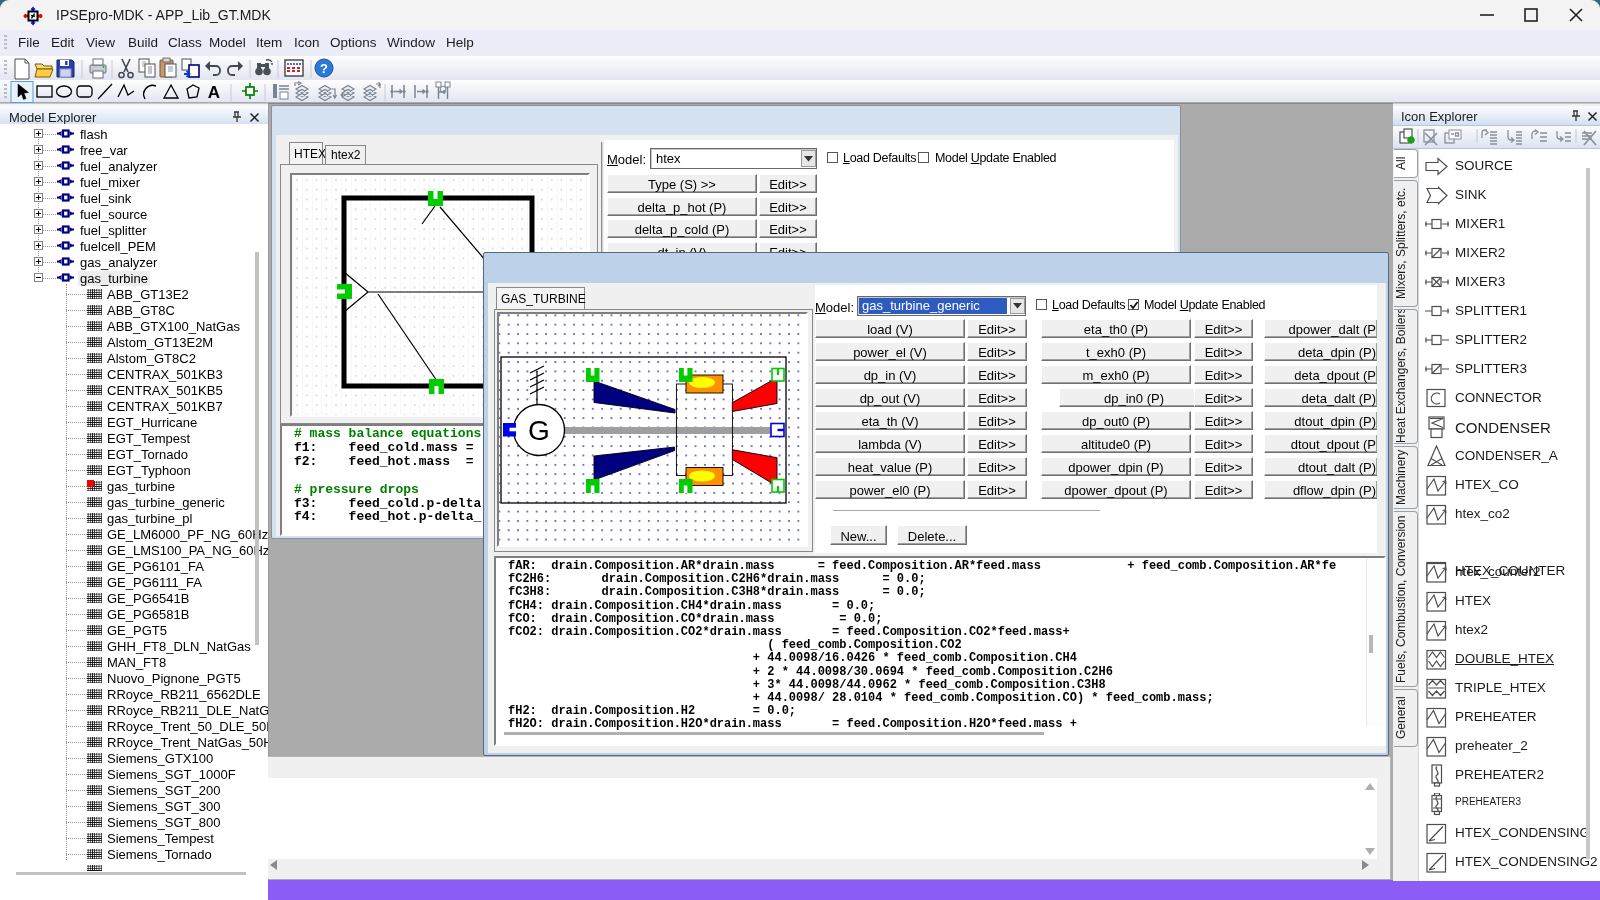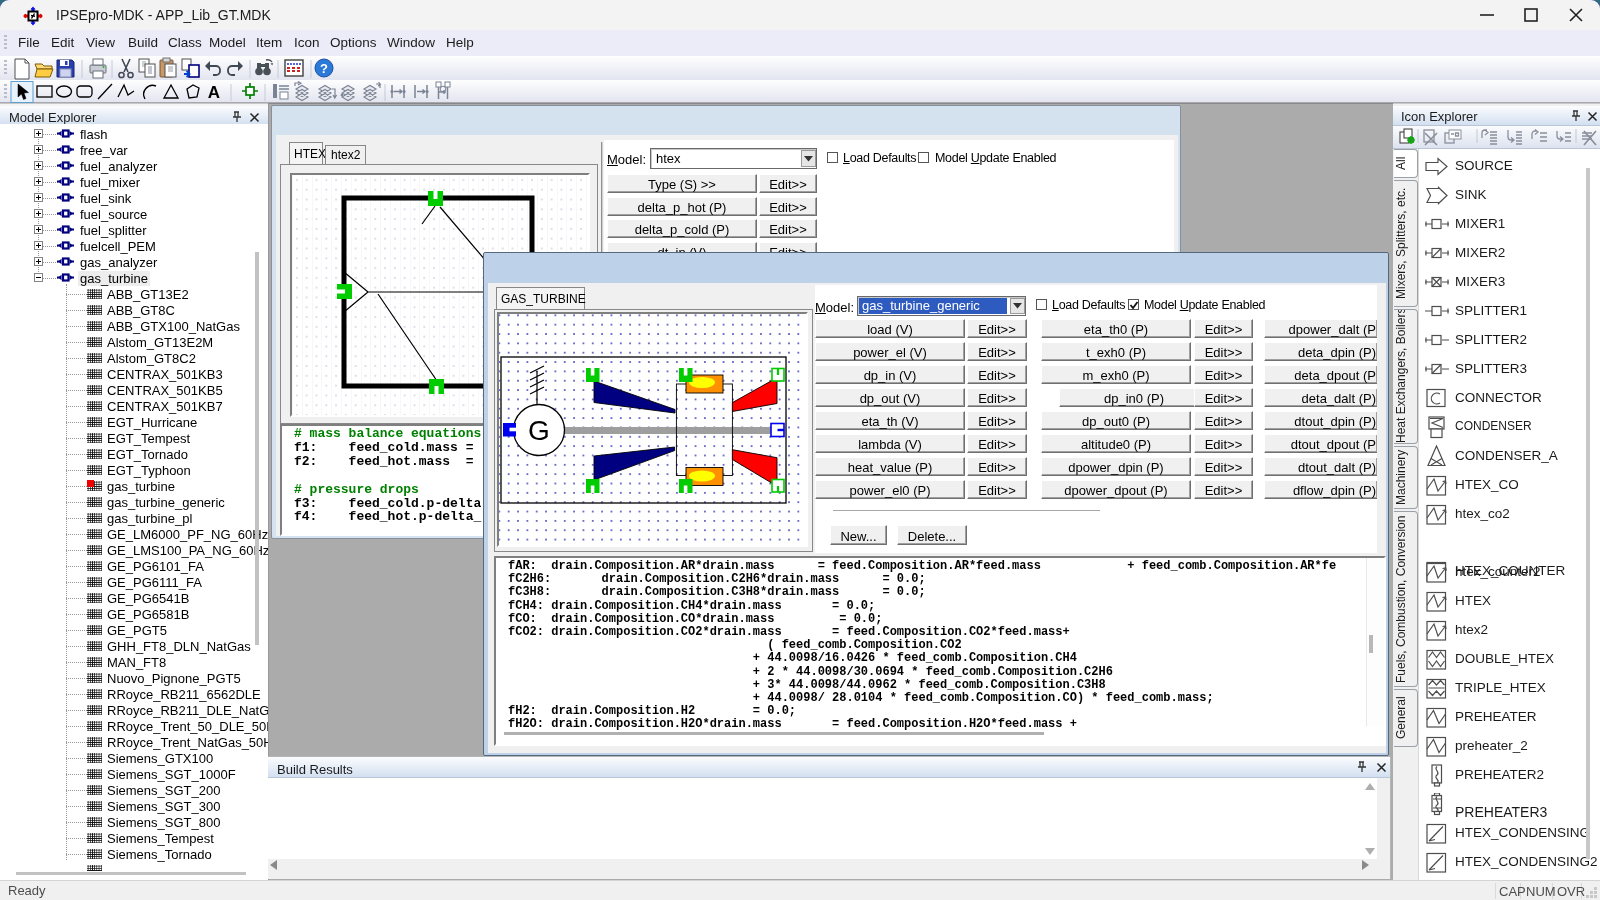--- a/index.html
+++ b/index.html
@@ -408,29 +408,20 @@
 fH2:  drain.Composition.H2        = 0.0;
 fH2O: drain.Composition.H2O*drain.mass       = feed.Composition.H2O*feed.mass +</div>
 <div class="abs" style="left:870px;top:0;width:18px;height:168px;background:#fdfdfd;border-left:1px solid #e8e8e8;"></div>
 <div class="abs" style="left:873px;top:77px;width:4px;height:18px;background:#b8b8b8;"></div>
 </div>
 <div class="abs" style="left:6px;top:467px;width:892px;height:3px;"></div>
 <div class="abs" style="left:16px;top:449px;width:540px;height:3px;background:#b0b0b0;"></div>
 </div>
 </div>
 <div class="abs" style="left:265px;top:756px;width:1126px;height:123px;background:#f0f0f0;border:1px solid #b5b5b5;border-bottom:none;">
-<div class="phead abs" style="left:0;top:0;width:1124px;height:21px;">
-<div class="abs" style="left:11px;top:5px;font-size:13px;color:#1b1b1b;">Build Results</div>
-<svg class="abs" style="left:1090px;top:4px" width="12" height="13" viewBox="0 0 12 13">
-          <path d="M3 1 h5 M4 1 v5 M7 1 v5 M2 6 h8 M6 6 v5" stroke="#333" stroke-width="1.3" fill="none"></path>
-        </svg>
-<svg class="abs" style="left:1110px;top:5px" width="11" height="11" viewBox="0 0 11 11">
-          <path d="M1.5 1.5 l8 8 M9.5 1.5 l-8 8" stroke="#222" stroke-width="1.5"></path>
-        </svg>
-</div>
 <div class="abs" style="left:1px;top:21px;width:1110px;height:81px;background:#fff;"></div>
 <svg class="abs" style="left:1098px;top:26px" width="12" height="72">
         <path d="M6 0 l5 7 h-10z" fill="#aeaeae"></path>
         <path d="M6 72 l-5 -7 h10z" fill="#aeaeae"></path>
       </svg>
 <svg class="abs" style="left:4px;top:103px" width="1100" height="10">
         <path d="M0 5 l7 -5 v10z" fill="#8a8a8a"></path>
         <path d="M1092 0 l7 5 -7 5z" fill="#8a8a8a"></path>
       </svg>
 </div>
@@ -890,21 +881,21 @@
             <path d="M15 7 a5.5 5.5 0 1 0 0 9" stroke="#4d4d4d" stroke-width="1.2" fill="none"></path>
           </svg>
 <div class="abs" style="left:33px;top:4px;font-size:13.5px;color:#1a1a1a;white-space:nowrap;">CONNECTOR</div>
 </div>
 <div class="abs" style="left:29px;top:266.0px;width:176px;height:29px;">
 <svg class="abs" style="left:3px;top:1px" width="24" height="23" viewBox="0 0 24 23">
             <rect x="4" y="1" width="15" height="12" stroke="#4d4d4d" stroke-width="1.2" fill="#fff"></rect>
             <path d="M5 2.5 H18 L7 7 L18 11.5" stroke="#4d4d4d" stroke-width="1.2" fill="none"></path>
             <rect x="6" y="13" width="11" height="8.5" stroke="#4d4d4d" stroke-width="1.2" fill="#fff"></rect>
           </svg>
-<div class="abs" style="left:33px;top:4px;font-size:12px;color:#1a1a1a;white-space:nowrap;">CONDENSER</div>
+<div class="abs" style="left:33px;top:4px;font-size:15px;color:#1a1a1a;white-space:nowrap;">CONDENSER</div>
 </div>
 <div class="abs" style="left:29px;top:295.0px;width:176px;height:29px;">
 <svg class="abs" style="left:3px;top:1px" width="24" height="23" viewBox="0 0 24 23">
             <path d="M11.5 1 L3 20.5 H20 z" stroke="#4d4d4d" stroke-width="1.2" fill="#fff"></path>
             <path d="M6 20 L17 13.5 M6 13.5 L17 20" stroke="#4d4d4d" stroke-width="1.2" fill="none"></path>
           </svg>
 <div class="abs" style="left:33px;top:4px;font-size:13.5px;color:#1a1a1a;white-space:nowrap;">CONDENSER_A</div>
 </div>
 <div class="abs" style="left:29px;top:324.0px;width:176px;height:29px;">
 <svg class="abs" style="left:3px;top:1px" width="24" height="23" viewBox="0 0 24 23">
@@ -952,21 +943,21 @@
             <path d="M2 15 L9 5 L13 17 L20.5 7" stroke="#4d4d4d" stroke-width="1.2" fill="none"></path>
             <path d="M17.5 7.5 l3-0.5 0.5 3" stroke="#4d4d4d" stroke-width="1.2" fill="none"></path>
           </svg>
 <div class="abs" style="left:33px;top:4px;font-size:13.5px;color:#1a1a1a;white-space:nowrap;">htex2</div>
 </div>
 <div class="abs" style="left:29px;top:498.0px;width:176px;height:29px;">
 <svg class="abs" style="left:3px;top:1px" width="24" height="23" viewBox="0 0 24 23">
             <rect x="2" y="2.5" width="18.5" height="18.5" stroke="#4d4d4d" stroke-width="1.2" fill="#fff"></rect>
             <path d="M3.5 9.5 l4-5.5 4 5.5 4-5.5 4 5.5 M3.5 13 l4 5.5 4-5.5 4 5.5 4-5.5" stroke="#4d4d4d" stroke-width="1.2" fill="none"></path>
           </svg>
-<div class="abs" style="left:33px;top:4px;font-size:13.5px;color:#1a1a1a;white-space:nowrap;">DOUBLE_HTEX</div>
+<div class="abs" style="left:33px;top:4px;font-size:13.5px;color:#1a1a1a;white-space:nowrap;text-decoration:underline;">DOUBLE_HTEX</div>
 </div>
 <div class="abs" style="left:29px;top:527.0px;width:176px;height:29px;">
 <svg class="abs" style="left:3px;top:1px" width="24" height="23" viewBox="0 0 24 23">
             <rect x="2" y="2.5" width="18.5" height="18.5" stroke="#4d4d4d" stroke-width="1.2" fill="#fff"></rect>
             <path d="M3.5 8 l4-4.5 4 4.5 4-4.5 4 4.5 M3.5 14 l4 4.5 4-4.5 4 4.5 4-4.5 M3.5 11 h16" stroke="#4d4d4d" stroke-width="1.2" fill="none"></path>
           </svg>
 <div class="abs" style="left:33px;top:4px;font-size:13.5px;color:#1a1a1a;white-space:nowrap;">TRIPLE_HTEX</div>
 </div>
 <div class="abs" style="left:29px;top:556.0px;width:176px;height:29px;">
 <svg class="abs" style="left:3px;top:1px" width="24" height="23" viewBox="0 0 24 23">
@@ -990,54 +981,34 @@
           </svg>
 <div class="abs" style="left:33px;top:4px;font-size:13.5px;color:#1a1a1a;white-space:nowrap;">PREHEATER2</div>
 </div>
 <div class="abs" style="left:29px;top:643.0px;width:176px;height:29px;">
 <svg class="abs" style="left:3px;top:1px" width="24" height="23" viewBox="0 0 24 23">
             <rect x="7" y="2.5" width="9.5" height="16" stroke="#4d4d4d" stroke-width="1.2" fill="#fff"></rect>
             <path d="M12 3.5 c-4 3 4 5.5 0 8.5 c-4 2.5 4 4.5 0 6.5 M8 6 h8 M8 15 h8" stroke="#4d4d4d" stroke-width="1.2" fill="none"></path>
             <rect x="9.5" y="0" width="5" height="2.5" stroke="#4d4d4d" stroke-width="1.2" fill="#fff"></rect>
             <rect x="9.5" y="18.5" width="5" height="3" stroke="#4d4d4d" stroke-width="1.2" fill="#fff"></rect>
           </svg>
-<div class="abs" style="left:33px;top:12px;font-size:14px;color:#1a1a1a;white-space:nowrap;">PREHEATER3</div>
+<div class="abs" style="left:33px;top:4px;font-size:10px;color:#1a1a1a;white-space:nowrap;">PREHEATER3</div>
 </div>
 <div class="abs" style="left:29px;top:672.0px;width:176px;height:29px;">
 <svg class="abs" style="left:3px;top:1px" width="24" height="23" viewBox="0 0 24 23">
             <rect x="2" y="2.5" width="18.5" height="18.5" stroke="#4d4d4d" stroke-width="1.2" fill="#fff"></rect>
             <path d="M4 19 L18 4.5 M4 19 l6-1.5" stroke="#4d4d4d" stroke-width="1.2" fill="none"></path>
           </svg>
 <div class="abs" style="left:33px;top:4px;font-size:13.5px;color:#1a1a1a;white-space:nowrap;">HTEX_CONDENSING</div>
 </div>
 <div class="abs" style="left:29px;top:701.0px;width:176px;height:29px;">
 <svg class="abs" style="left:3px;top:1px" width="24" height="23" viewBox="0 0 24 23">
             <rect x="2" y="2.5" width="18.5" height="18.5" stroke="#4d4d4d" stroke-width="1.2" fill="#fff"></rect>
             <path d="M4 19 L18 4.5 M4 19 l6-1.5" stroke="#4d4d4d" stroke-width="1.2" fill="none"></path>
           </svg>
 <div class="abs" style="left:33px;top:4px;font-size:13.5px;color:#1a1a1a;white-space:nowrap;">HTEX_CONDENSING2</div>
 </div>
 <div class="abs" style="left:193px;top:19px;width:4px;height:691px;background:#c8c8c8;"></div>
 </div>
 
 </div>
 
-  <div id="statusbar">
-    <div class="abs" style="left:8px;top:2px;">Ready</div>
-    <div class="abs" style="left:1495px;top:2px;width:1px;height:16px;background:#d9d9d9"></div>
-    <div class="abs" style="left:1520px;top:2px;width:1px;height:16px;background:#d9d9d9"></div>
-    <div class="abs" style="left:1552px;top:2px;width:1px;height:16px;background:#d9d9d9"></div>
-    <div class="abs" style="left:1581px;top:2px;width:1px;height:16px;background:#d9d9d9"></div>
-    <div class="abs" style="left:1499px;top:3px;">CAP</div>
-    <div class="abs" style="left:1526px;top:3px;">NUM</div>
-    <div class="abs" style="left:1557px;top:3px;">OVR</div>
-    <svg class="abs" style="left:1586px;top:6px" width="12" height="12">
-        <g fill="#c8c8c8">
-          <rect x="8" y="8" width="3" height="3"></rect>
-          <rect x="8" y="4" width="3" height="3"></rect>
-          <rect x="8" y="0" width="3" height="3"></rect>
-          <rect x="4" y="8" width="3" height="3"></rect>
-          <rect x="4" y="4" width="3" height="3"></rect>
-          <rect x="0" y="8" width="3" height="3"></rect>
-        </g>
-      </svg>
-  </div>
 </div>
 
 </body></html>

